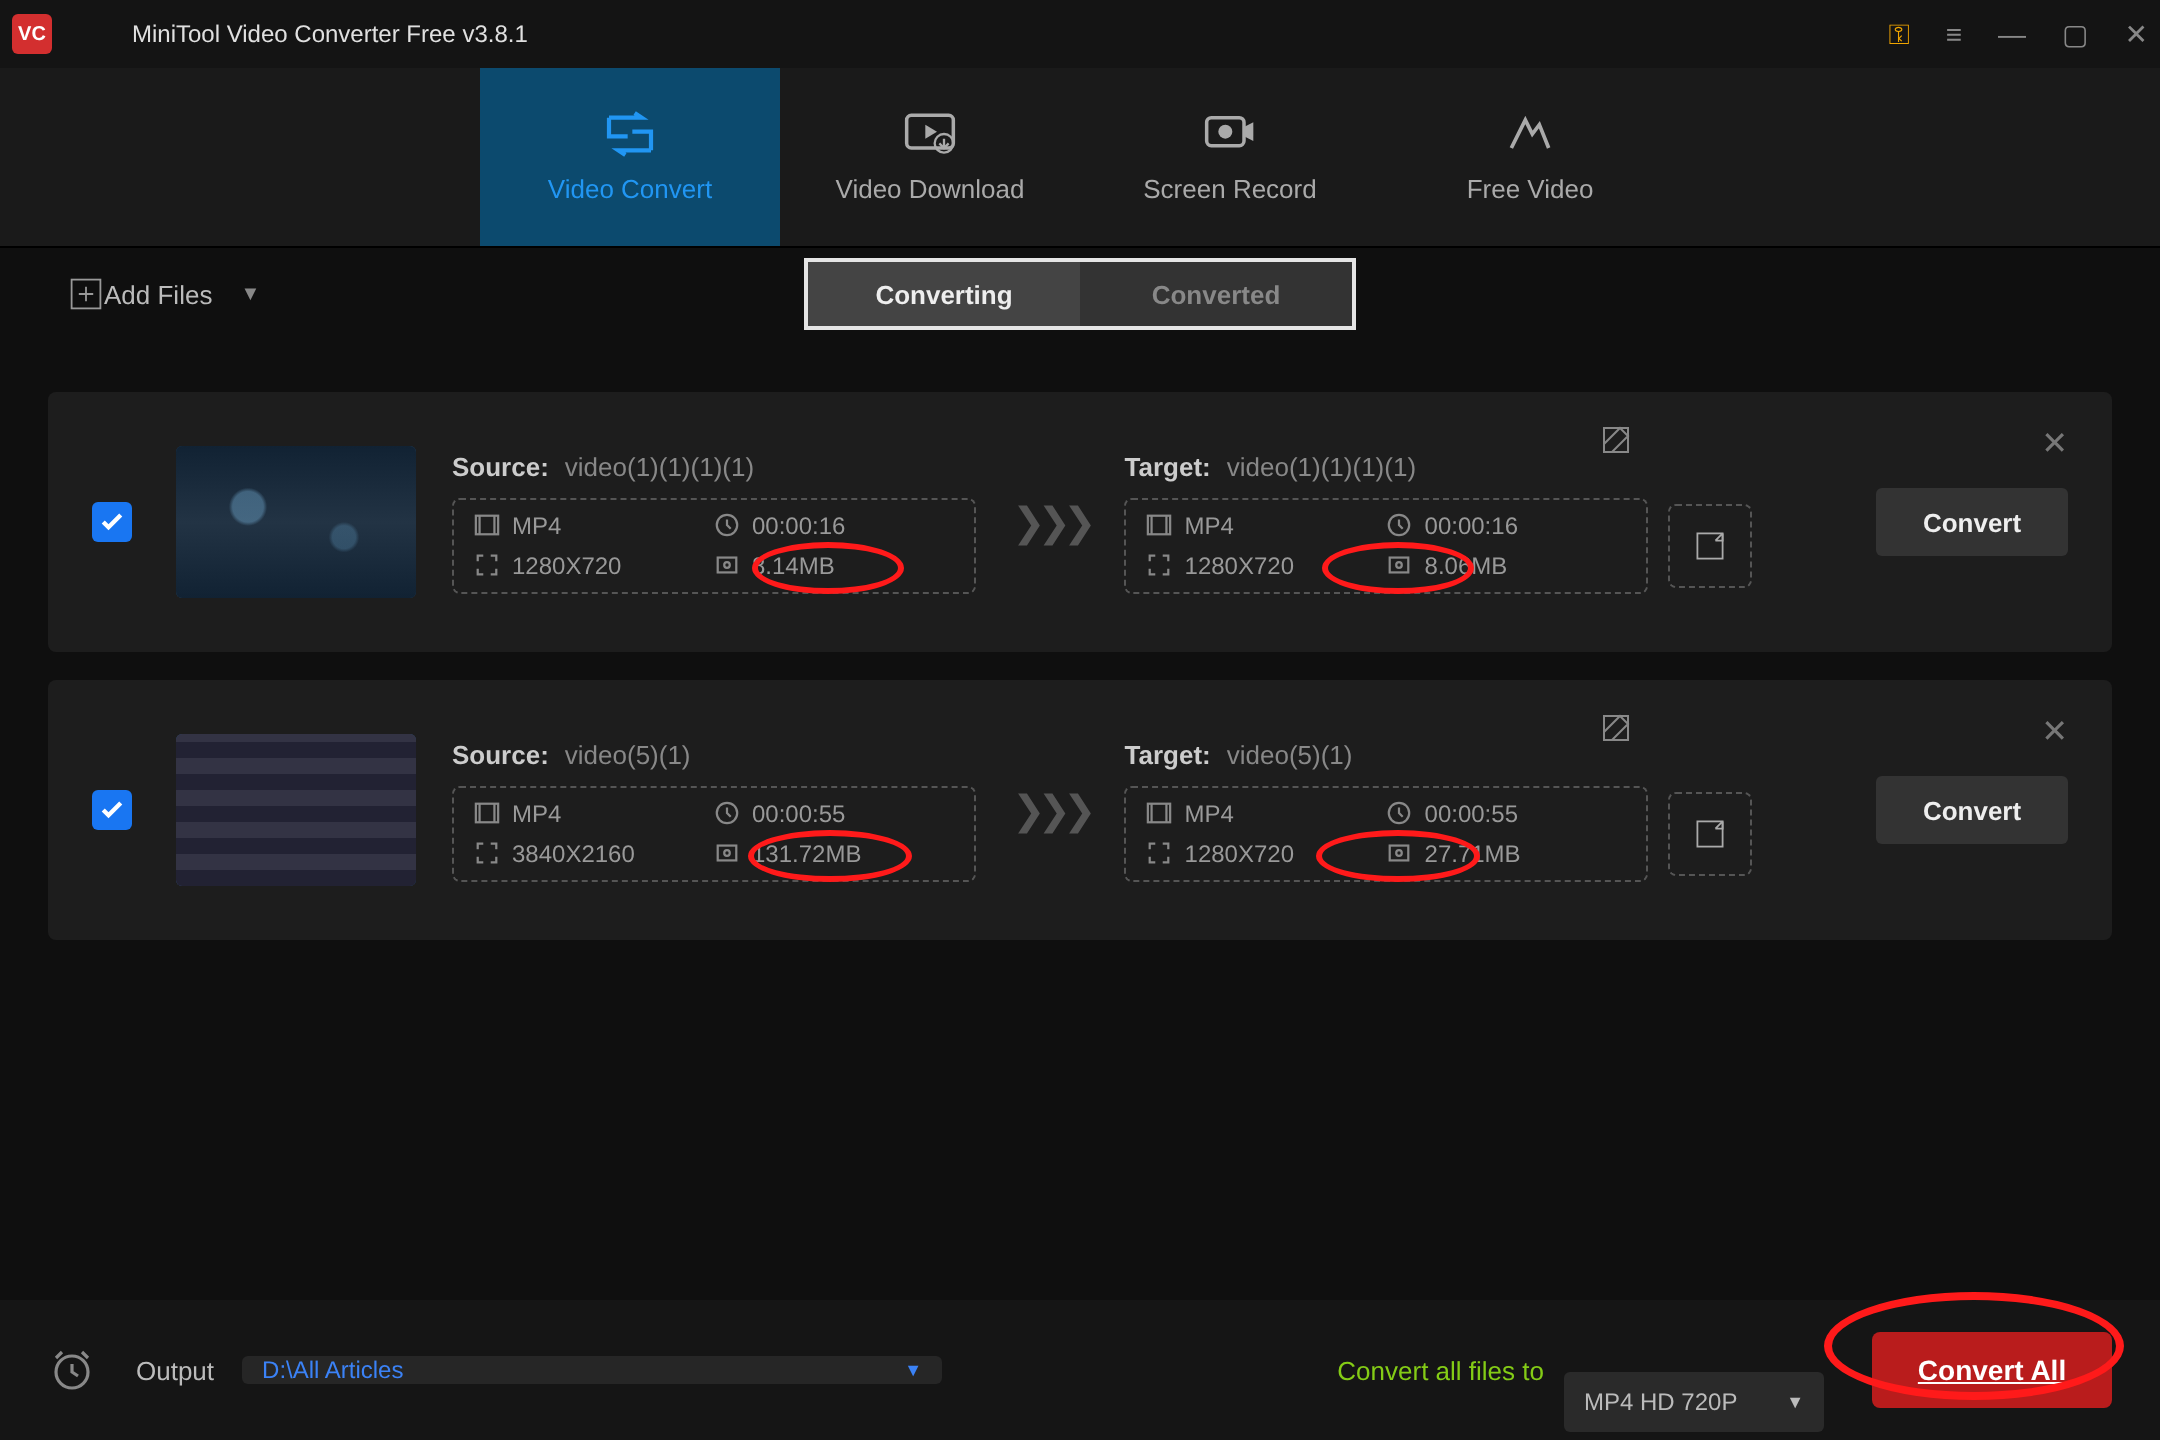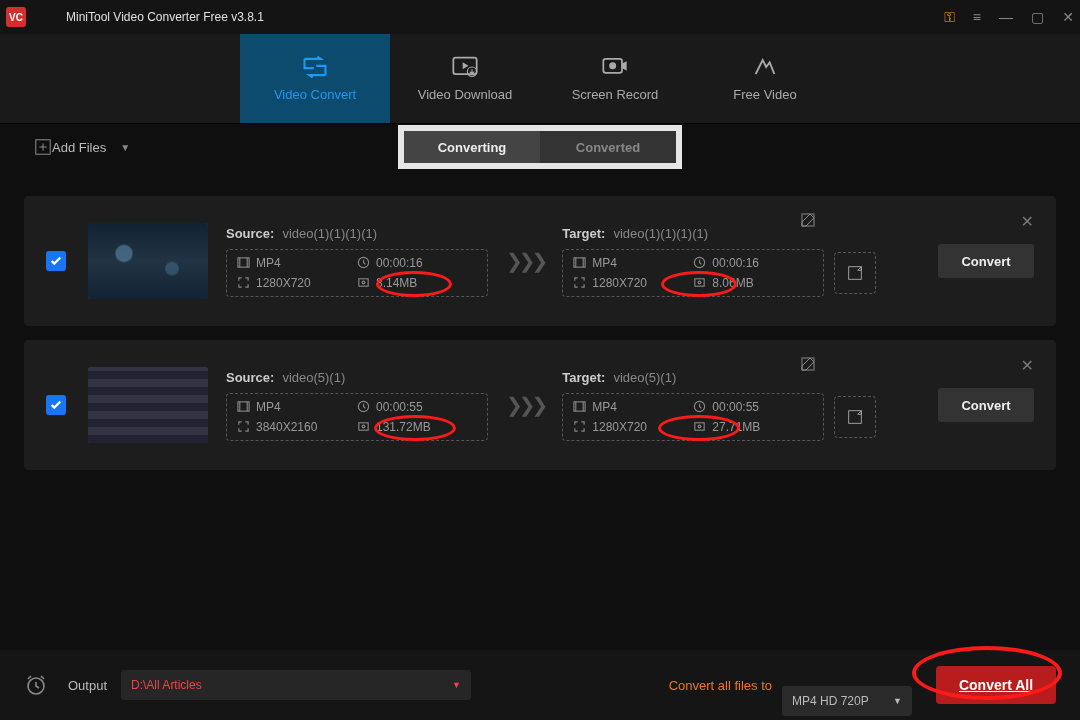--- a/index.html
+++ b/index.html
@@ -15,21 +15,21 @@
   
   .navtabs { height:90px; background:#1a1a1a; display:flex; padding-left:240px; border-bottom:1px solid #000;}
   .navtab { width:150px; display:flex; flex-direction:column; align-items:center; justify-content:center; gap:8px; color:#aaa; font-size:13px;}
   .navtab.active { background:#0c4a6e; color:#2196f3; }
   .navtab svg { width:28px; height:24px; }
   
   .toolbar { height:46px; background:#0f0f0f; display:flex; align-items:center; position:relative;}
   .addfiles { display:flex; align-items:center; gap:0; margin-left:34px; color:#bbb; font-size:13px; cursor:pointer;}
   .addfiles svg { width:18px; height:18px; stroke:#999;}
   .addfiles .chev { font-size:10px; color:#888; margin-left:14px;}
-  .subtab-wrap { position:absolute; left:50%; transform:translateX(-50%); display:flex; background:#333; border:6px solid #e5e5e5;text-align:right;}
+  .subtab-wrap { position:absolute; left:50%; transform:translateX(-50%); display:flex; background:#333; border:2px solid #e5e5e5;text-align:right;}
   .subtab { width:136px; height:32px; display:flex; align-items:center; justify-content:center; font-size:13px; font-weight:600; cursor:pointer; }
   .subtab.active { background:#444; color:#eee;}
   .subtab.inactive { color:#888;}
   
   .list { padding:12px 0 0 0; }
   .row { background:#1d1d1d; margin:14px 24px; border-radius:4px; height:130px; display:flex; align-items:center; position:relative; padding:0 22px;}
   .chk { width:20px; height:20px; background:#1976f2; border-radius:3px; display:flex; align-items:center; justify-content:center; margin-right:22px; cursor:pointer;}
   .chk svg { width:14px; height:14px; }
   .thumb { width:120px; height:76px; border-radius:3px; background:linear-gradient(135deg,#1a3a5a,#2a4a6a,#1a3a5a); position:relative; overflow:hidden; margin-right:18px;}
   .thumb .fake { position:absolute; inset:0; background:
@@ -52,23 +52,23 @@
   .edit-ext { position:absolute; top:16px; right:240px; cursor:pointer;}
   .edit-ext svg { width:16px; height:16px; stroke:#888; fill:none;}
   .close-row { position:absolute; top:16px; right:22px; color:#777; font-size:16px; cursor:pointer;}
   .convbtn { position:absolute; right:22px; top:50%; transform:translateY(-50%); width:96px; height:34px; background:#333; border-radius:3px; display:flex; align-items:center; justify-content:center; font-size:13px; font-weight:600; color:#eee; cursor:pointer;}
   
   .ann { position:absolute; border:3px solid #ff1a1a; border-radius:50%; pointer-events:none; }
   
   .footer { position:absolute; bottom:0; left:0; right:0; height:70px; background:#151515; display:flex; align-items:center; padding:0 24px;}
   .clockico { width:24px; height:24px; stroke:#888; fill:none; margin-right:20px;}
   .outlbl { font-size:13px; color:#bbb; margin-right:14px;}
-  .outsel { width:350px; height:30px; background:#262626; border-radius:3px; display:flex; align-items:center; padding:0 10px; font-size:12px; color:#ef4444; justify-content:space-between; cursor:pointer;}
+  .outsel { width:350px; height:14px; background:#262626; border-radius:3px; display:flex; align-items:center; padding:0 10px; font-size:12px; color:#3b82f6; justify-content:space-between; cursor:pointer;}
   .foot-spacer { flex:1;}
-  .convall-lbl { font-size:13px; color:#f97316; margin-right:10px;}
+  .convall-lbl { font-size:13px; color:#84cc16; margin-right:10px;}
   .fmt-sel { width:130px; height:30px; background:#2a2a2a; border-radius:3px; display:flex; align-items:center; justify-content:space-between; padding:0 10px; font-size:12px; color:#bbb; margin-right:24px; cursor:pointer;margin-top:32px;}
   .convall-btn { width:120px; height:38px; background:#b91c1c; border-radius:4px; display:flex; align-items:center; justify-content:center; color:#fff; font-weight:600; font-size:14px; cursor:pointer;text-decoration:underline;}
   .big-ann { position:absolute; border:4px solid #ff1a1a; border-radius:50%; pointer-events:none;}
 </style>
 </head>
 <body>
 
 <div class="titlebar">
   <div class="app-logo">VC</div>
   <div class="app-title">MiniTool Video Converter Free v3.8.1</div>

